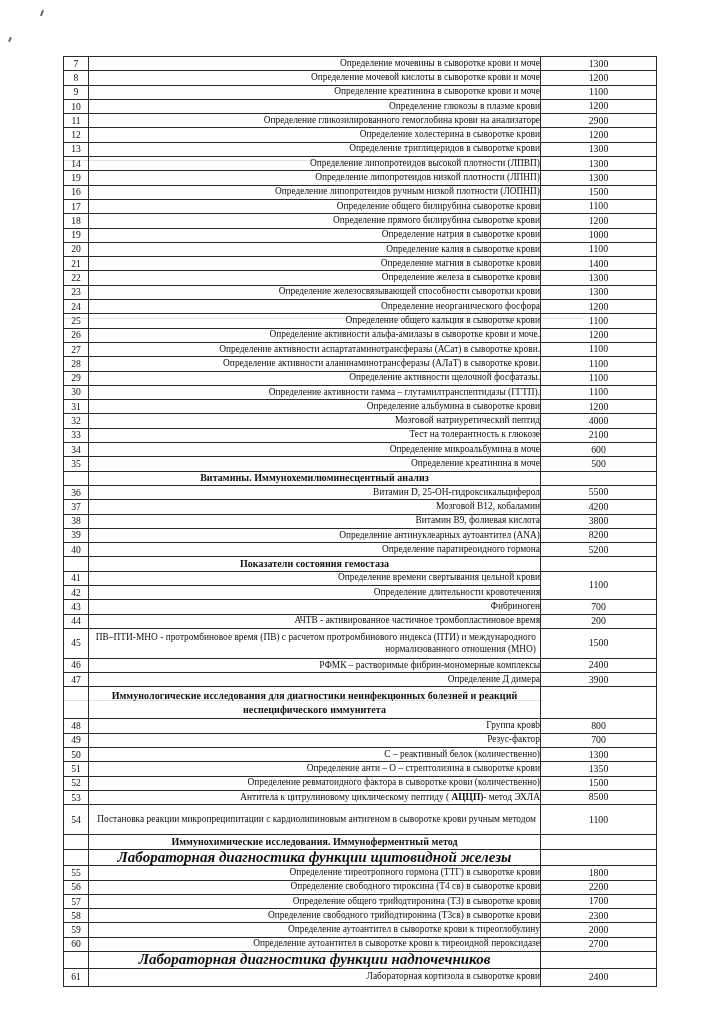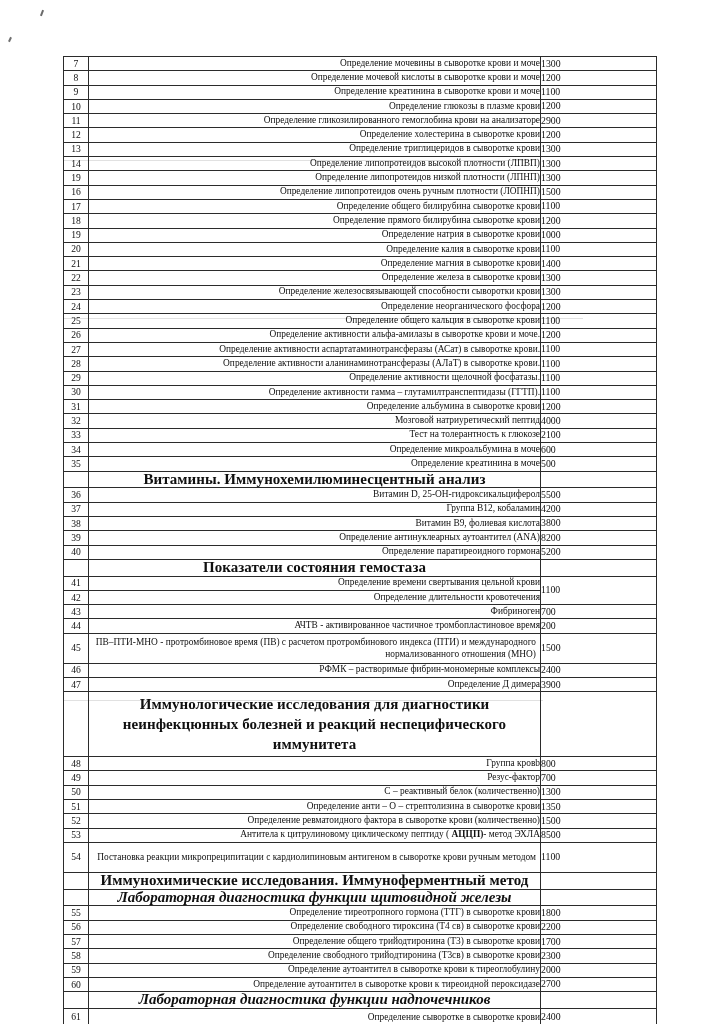--- a/index.html
+++ b/index.html
@@ -69,30 +69,30 @@
     font-size: 9.6px;
     height: 13.3px;
     padding: 0 1px;
   }
   td.name {
     text-align: right;
     padding: 0.5px 2px 0.5px 4px;
     height: 13.3px;
   }
   td.price {
-    text-align: left;
+    text-align: center;
     font-size: 9.8px;
     padding: 0 2px;
   }
 
   
   td.section {
     text-align: center;
     font-weight: bold;
-    font-size: 15px;
+    font-size: 10px;
     padding: 1px 8px;
     letter-spacing: 0.05px;
     font-family: Liberation Serif, serif;
   }
   td.section.two-line {
     line-height: 1.35;
     padding: 1.5px 22px;
   }
   td.subsection {
     text-align: center;
@@ -178,21 +178,21 @@
           <td class="name">Определение липопротеидов высокой плотности (ЛПВП)</td>
           <td class="price">1300</td>
         </tr>
       <tr>
           <td class="num">19</td>
           <td class="name">Определение липопротеидов низкой плотности (ЛПНП)</td>
           <td class="price">1300</td>
         </tr>
       <tr>
           <td class="num">16</td>
-          <td class="name">Определение липопротеидов очень ручным плотности (ЛОПНП)</td>
+          <td class="name">Определение липопротеидов ручным низкой плотности (ЛОПНП)</td>
           <td class="price">1500</td>
         </tr>
       <tr>
           <td class="num">17</td>
           <td class="name">Определение  общего билирубина сыворотке крови</td>
           <td class="price">1100</td>
         </tr>
       <tr>
           <td class="num">18</td>
           <td class="name">Определение прямого билирубина сыворотке крови</td>
@@ -290,21 +290,21 @@
         <td class="price"></td>
       </tr>
 
       <tr>
           <td class="num">36</td>
           <td class="name">Витамин D, 25-ОН-гидроксикальциферол</td>
           <td class="price">5500</td>
         </tr>
       <tr>
           <td class="num">37</td>
-          <td class="name"><span>Группа В12, </span><span class="it">кобаламин</span></td>
+          <td class="name"><span>Мозговой В12, </span><span class="it">кобаламин</span></td>
           <td class="price">4200</td>
         </tr>
       <tr>
           <td class="num">38</td>
           <td class="name"><span>Витамин В9, </span><span class="it">фолиевая кислота</span></td>
           <td class="price">3800</td>
         </tr>
       <tr>
           <td class="num">39</td>
           <td class="name">Определение антинуклеарных аутоантител (ANA)</td>
@@ -444,20 +444,20 @@
         </tr>
 
       <tr>
         <td class="num"></td>
         <td class="subsection">Лабораторная диагностика функции надпочечников</td>
         <td class="price"></td>
       </tr>
 
       <tr>
           <td class="num">61</td>
-          <td class="name" style="height:17px;">Определение сыворотке в сыворотке крови</td>
+          <td class="name" style="height:17px;">Лабораторная кортизола в сыворотке крови</td>
           <td class="price">2400</td>
         </tr>
 
     </tbody>
   </table>
 
 </div>
 
 </body></html>

